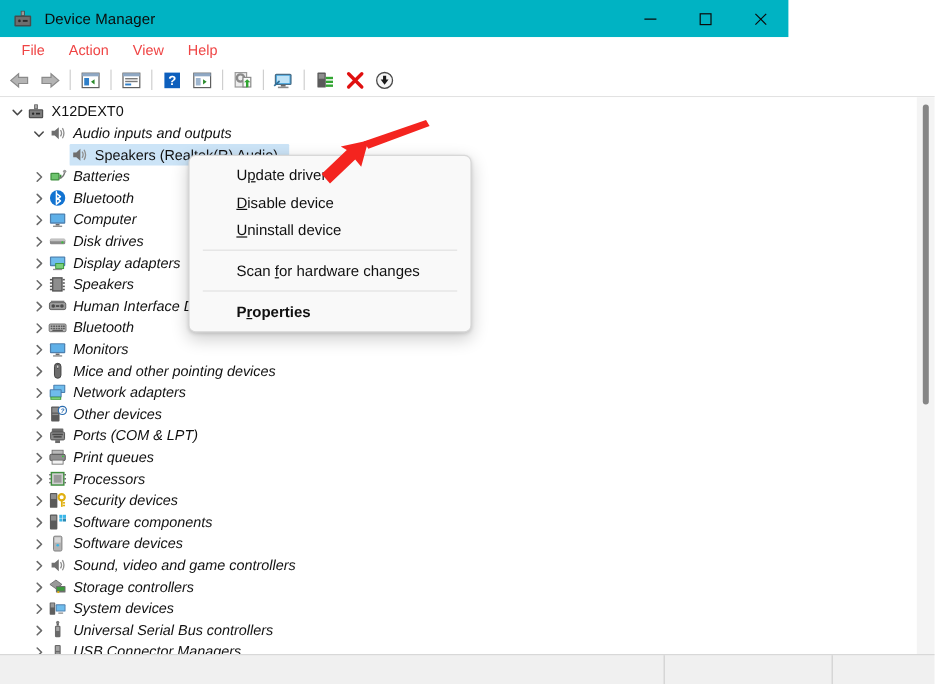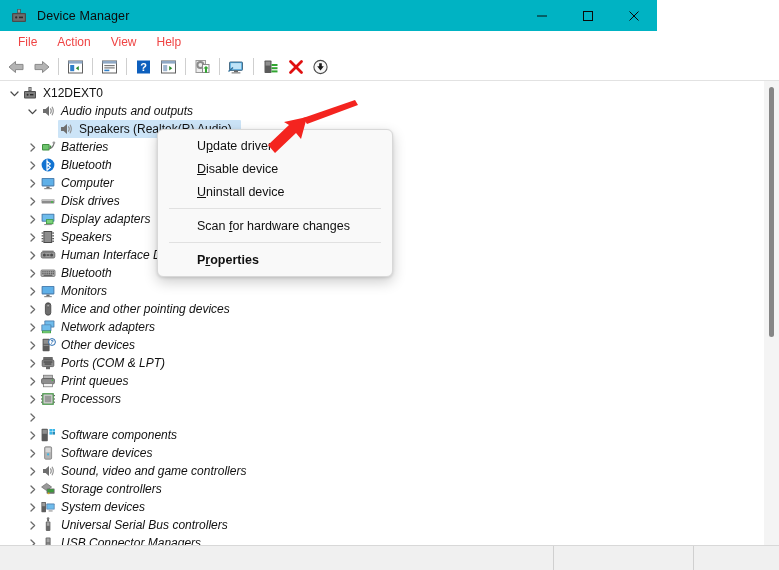--- a/index.html
+++ b/index.html
@@ -668,20 +668,33 @@
               </svg>
             </span>
             <span class="tlabel">Processors</span>
           </span>
         </div>
         <div class="row lvl1">
           <span class="chev">
             <svg width="11" height="11" viewBox="0 0 11 11">
               <path d="M4 2 L7.6 5.5 L4 9" stroke="#6a6a6a" stroke-width="1.3" fill="none" stroke-linecap="round" stroke-linejoin="round"></path>
             </svg>
+          </span>
+          <span class="sel-wrap">
+            <span class="ticon">
+              <svg width="16" height="16" viewBox="0 0 16 16">
+                <rect x="1.6" y="1.8" width="6.2" height="12.4" rx="0.8" fill="#5a5a5a"></rect>
+                <rect x="2.5" y="2.8" width="4.4" height="4" fill="#8e8e8e"></rect>
+                <circle cx="11.4" cy="5.4" r="2.6" fill="none" stroke="#e0b010" stroke-width="1.8"></circle>
+                <rect x="10.8" y="7.4" width="1.4" height="6" fill="#e0b010"></rect>
+                <rect x="12.2" y="9.4" width="2" height="1.3" fill="#e0b010"></rect>
+                <rect x="12.2" y="11.6" width="2" height="1.3" fill="#e0b010"></rect>
+              </svg>
+            </span>
+            <span class="tlabel">Security devices</span>
           </span>
         </div>
         <div class="row lvl1">
           <span class="chev">
             <svg width="11" height="11" viewBox="0 0 11 11">
               <path d="M4 2 L7.6 5.5 L4 9" stroke="#6a6a6a" stroke-width="1.3" fill="none" stroke-linecap="round" stroke-linejoin="round"></path>
             </svg>
           </span>
           <span class="sel-wrap">
             <span class="ticon">

